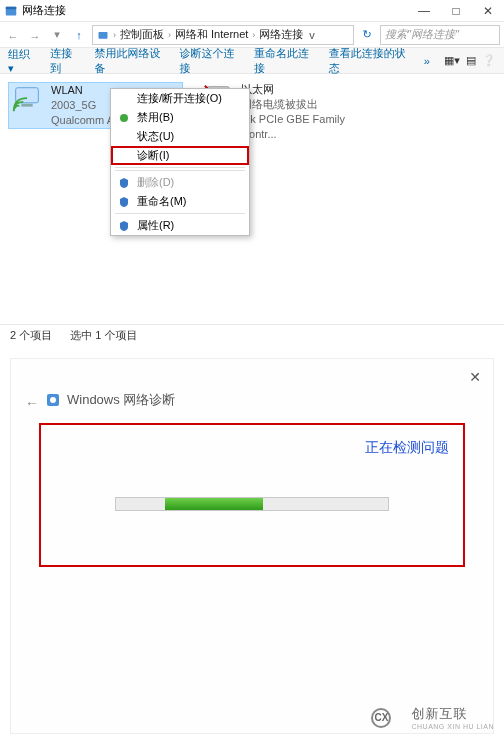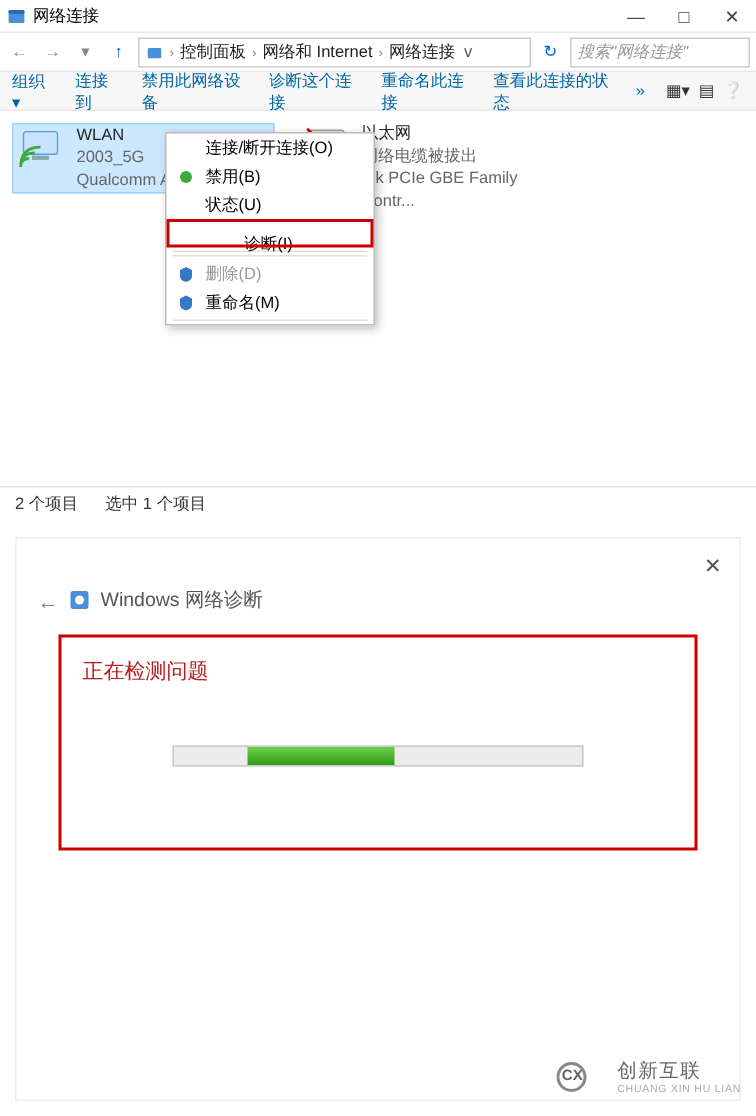--- a/index.html
+++ b/index.html
@@ -28,32 +28,32 @@
     .content { position: relative; height: 250px; padding: 8px; display: flex; gap: 18px; align-items: flex-start; }
     .conn-item { display: flex; gap: 6px; width: 175px; }
     .conn-icon { width: 36px; height: 36px; display: flex; align-items: flex-start; justify-content: center; }
     .conn-text { font-size: 11px; line-height: 1.35; }
     .conn-text .name { color: #222; }
     .conn-text .sub { color: #666; }
     .selected { background: #cce8ff; border: 1px solid #99d1ff; }
     
     .ctxmenu { position: absolute; left: 110px; top: 88px; width: 140px; background: #fff; border: 1px solid #bcbcbc; box-shadow: 2px 2px 6px rgba(0,0,0,.25); font-size: 11px; z-index: 20; }
     .ctxmenu .mi { display: flex; align-items: center; padding: 3px 8px 3px 6px; gap: 6px; height: 19px; }
-    .ctxmenu .mi.highlighted { outline: 2px solid #c00; outline-offset: -2px; flex-direction: column; }
+    .ctxmenu .mi.highlighted { outline: 2px solid #c00; outline-offset: -2px; }
     .ctxmenu .micon { width: 14px; height: 14px; display: inline-flex; align-items: center; justify-content: center; }
     .ctxmenu .sep { height: 1px; background: #e0e0e0; margin: 2px 4px; }
     
     .statusbar { height: 22px; display: flex; align-items: center; padding: 0 10px; font-size: 11px; color: #333; gap: 18px; border-top: 1px solid #e8e8e8; }
     
     .diag-wrapper { position: absolute; left: 10px; right: 10px; top: 358px; bottom: 10px; background: #fefefe; border: 1px solid #eee; }
     .diag-close { position: absolute; right: 12px; top: 10px; font-size: 14px; color: #555; }
     .diag-back { position: absolute; left: 14px; top: 34px; font-size: 14px; color: #888; }
     .diag-header { display: flex; align-items: center; gap: 6px; padding: 32px 34px 14px; font-size: 13px; color: #555; }
     .diag-box { position: absolute; left: 28px; right: 28px; top: 64px; height: 144px; border: 2px solid #c00; padding: 14px 14px; }
-    .diag-title { color: #b91c1c; font-size: 14px; margin-bottom: 40px; }
+    .diag-title { color: #1d4ed8; font-size: 14px; margin-bottom: 40px; text-align: right; }
     .progress { height: 14px; border: 1px solid #c8c8c8; margin: 0 60px; position: relative; background: #ececec; }
     .progress .fill { position: absolute; left: 18%; width: 36%; top: 0; bottom: 0; background: linear-gradient(180deg,#6fcf4a,#2e9b1a); }
     
     .watermark { position: absolute; right: 10px; bottom: 14px; font-size: 12px; color: #999; display: flex; align-items: center; gap: 20px; }
     .watermark .logo { width: 20px; height: 20px; border-radius: 50%; border: 2px solid #888; display: flex; align-items: center; justify-content: center; font-weight: bold; color: #666; font-size: 10px; }
 
     svg { display: block; }
   </style>
 </head>
 <body>
@@ -177,20 +177,28 @@
     </div>
   <div class="mi">
       <span class="micon">
         <svg width="12" height="12" viewBox="0 0 12 12">
           <path d="M6 1 L10 3 L10 7 Q10 10 6 11 Q2 10 2 7 L2 3 Z" fill="#3878c7"></path>
         </svg>
       </span>
       <span>重命名(M)</span>
     </div>
   <div class="sep"></div>
+  <div class="mi">
+      <span class="micon">
+        <svg width="12" height="12" viewBox="0 0 12 12">
+          <path d="M6 1 L10 3 L10 7 Q10 10 6 11 Q2 10 2 7 L2 3 Z" fill="#3878c7"></path>
+        </svg>
+      </span>
+      <span>属性(R)</span>
+    </div>
 </div>
 
 <div class="statusbar">
   <span>2 个项目</span>
   <span>选中 1 个项目</span>
 </div>
 
 <div class="diag-wrapper">
   <span class="diag-close">✕</span>
   <span class="diag-back">←</span>

